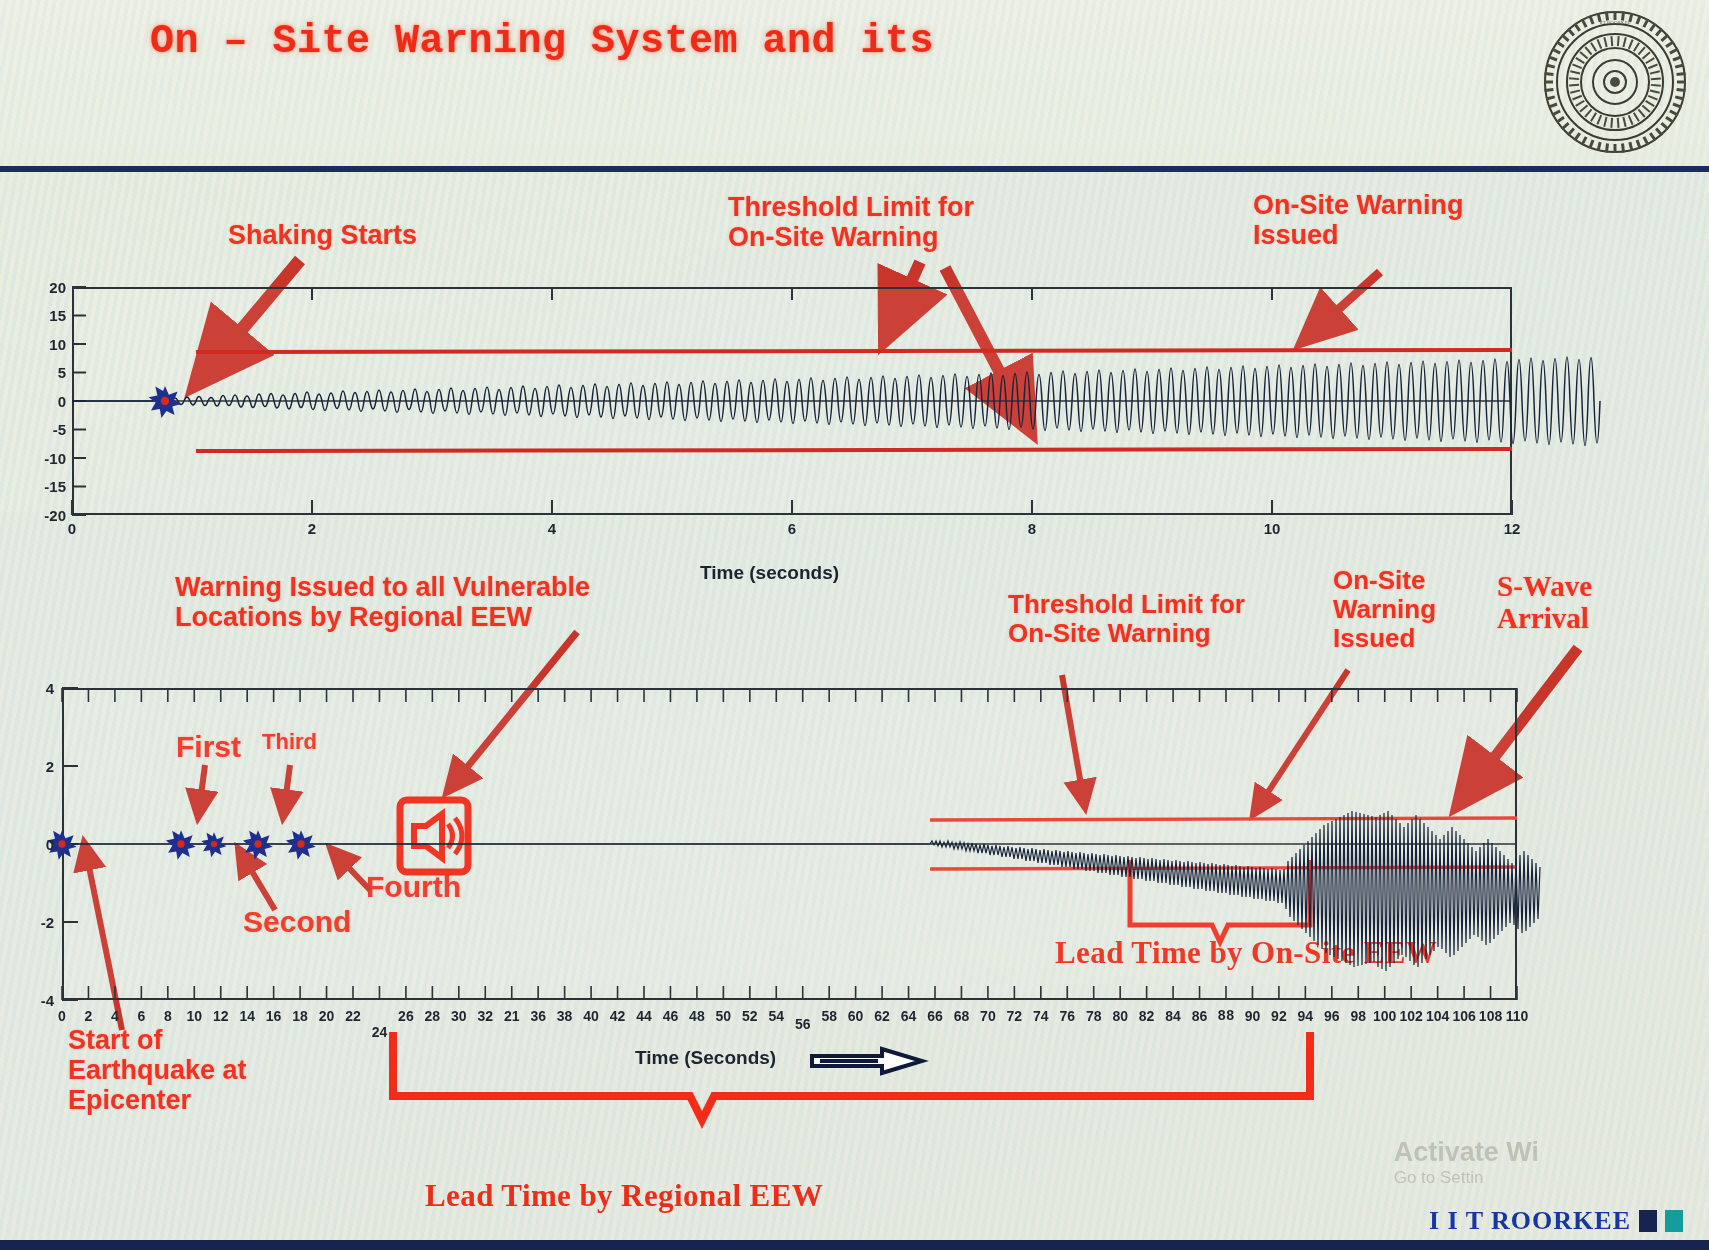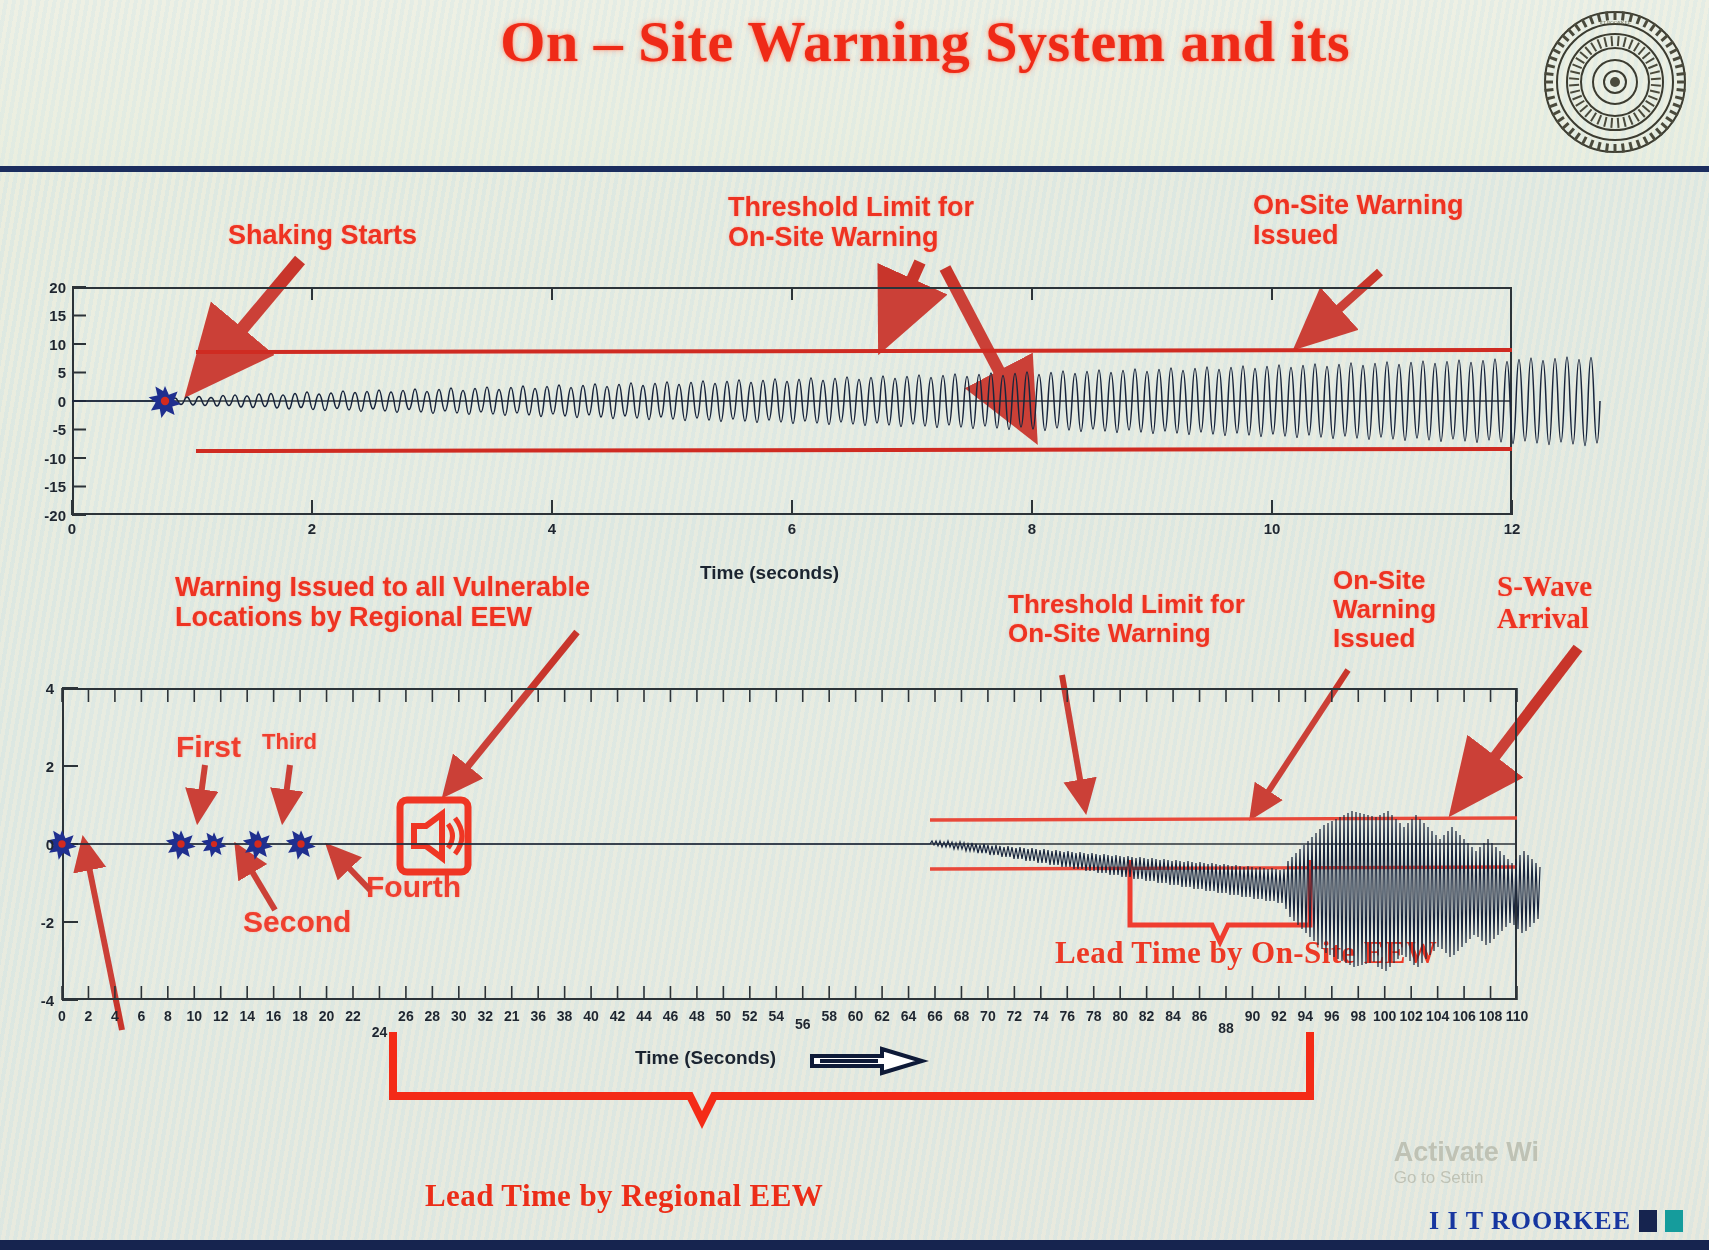--- a/index.html
+++ b/index.html
@@ -20,24 +20,24 @@
   .titlebar{
     position:absolute;left:0;top:0;width:1709px;height:172px;
     background:
       repeating-linear-gradient(100deg, rgba(255,255,255,0) 0px, rgba(255,255,255,0) 4px, rgba(205,228,232,0.30) 4px, rgba(205,228,232,0.30) 8px),
       linear-gradient(180deg,#eef0e4 0%,#eaeedf 100%);
     border-bottom:6px solid #1b2d5e;
     box-sizing:border-box;
   }
   .title-text{
     position:absolute;left:150px;top:4px;width:1200px;
-    text-align:right;
-    font-family:Liberation Serif, serif;
+    text-align:left;
+    font-family:Liberation Mono, monospace;
     font-weight:bold;
-    font-size:58px;
+    font-size:40px;
     line-height:76px;
     color:#ef2a17;
     text-shadow:0 0 2px rgba(255,120,90,.85), 0 0 6px rgba(255,90,60,.45);
     letter-spacing:0.5px;
   }
   .logo{
     position:absolute;right:20px;top:8px;width:148px;height:148px;
   }
 
   
@@ -369,20 +369,23 @@
 Issued</div>
 
     <div class="anno serif" style="left:1497px;top:10px;font-size:29px;">S-Wave
 Arrival</div>
 
     <div class="anno" style="left:176px;top:170px;font-size:30px;">First</div>
     <div class="anno" style="left:262px;top:170px;font-size:22px;">Third</div>
     <div class="anno" style="left:243px;top:345px;font-size:30px;">Second</div>
     <div class="anno" style="left:366px;top:310px;font-size:30px;">Fourth</div>
 
+    <div class="anno" style="left:68px;top:465px;font-size:27px;">Start of
+Earthquake at
+Epicenter</div>
 
     <div class="bigred" style="left:1055px;top:375px;">Lead Time by On-Site EEW</div>
 
     <svg style="position:absolute;left:0;top:0;width:1709px;height:560px;">
       <defs>
         <marker id="ah-b" markerWidth="7" markerHeight="7" refX="5.6" refY="3.2" orient="auto">
           <path d="M0,0 L7,3.2 L0,6.4 z" fill="#c8352b"></path>
         </marker>
         <marker id="ah-b2" markerWidth="6" markerHeight="6" refX="4.8" refY="2.8" orient="auto">
           <path d="M0,0 L6,2.8 L0,5.6 z" fill="#c8352b"></path>
@@ -649,21 +652,21 @@
         <div class="xtick small" style="left: 961.455px; top: 0px;">68</div>
         <div class="xtick small" style="left: 987.909px; top: 0px;">70</div>
         <div class="xtick small" style="left: 1014.36px; top: 0px;">72</div>
         <div class="xtick small" style="left: 1040.82px; top: 0px;">74</div>
         <div class="xtick small" style="left: 1067.27px; top: 0px;">76</div>
         <div class="xtick small" style="left: 1093.73px; top: 0px;">78</div>
         <div class="xtick small" style="left: 1120.18px; top: 0px;">80</div>
         <div class="xtick small" style="left: 1146.64px; top: 0px;">82</div>
         <div class="xtick small" style="left: 1173.09px; top: 0px;">84</div>
         <div class="xtick small" style="left: 1199.55px; top: 0px;">86</div>
-        <div class="xtick small" style="left: 1226px; top: 12px;">88</div>
+        <div class="xtick small" style="left: 1226px; top: 0px; font-family: Liberation Mono, monospace;">88</div>
         <div class="xtick small" style="left: 1252.45px; top: 0px;">90</div>
         <div class="xtick small" style="left: 1278.91px; top: 0px;">92</div>
         <div class="xtick small" style="left: 1305.36px; top: 0px;">94</div>
         <div class="xtick small" style="left: 1331.82px; top: 0px;">96</div>
         <div class="xtick small" style="left: 1358.27px; top: 0px;">98</div>
         <div class="xtick small" style="left: 1384.73px; top: 0px;">100</div>
         <div class="xtick small" style="left: 1411.18px; top: 0px;">102</div>
         <div class="xtick small" style="left: 1437.64px; top: 0px; text-align: center;">104</div>
         <div class="xtick small" style="left: 1464.09px; top: 0px;">106</div>
         <div class="xtick small" style="left: 1490.55px; top: 0px;">108</div>

